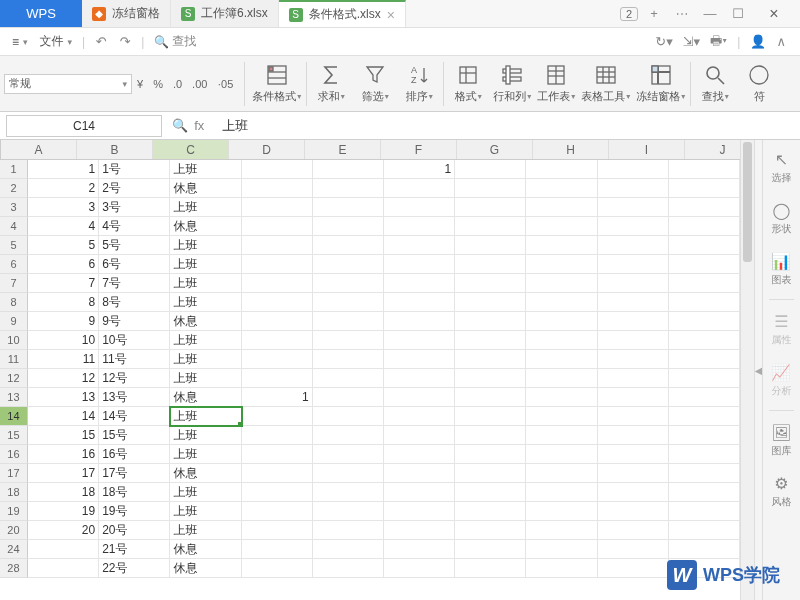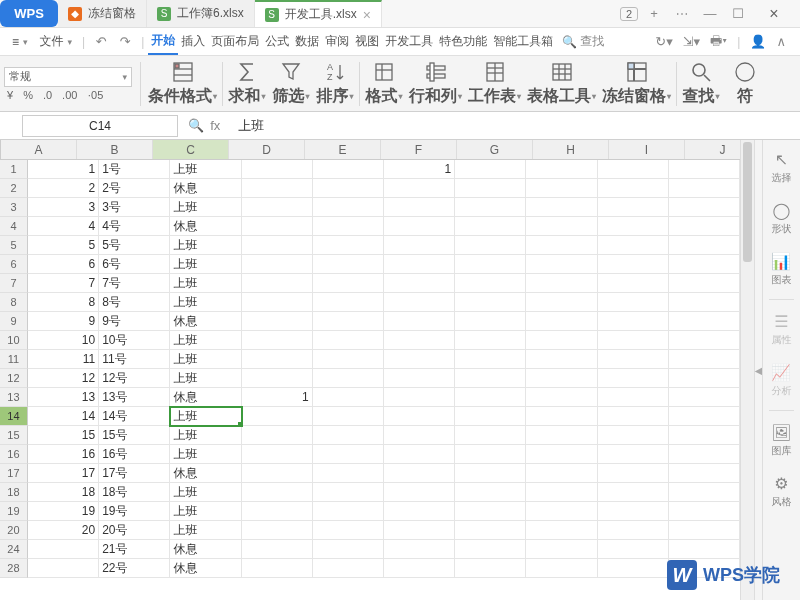--- a/index.html
+++ b/index.html
@@ -1,20 +1,20 @@
 <!DOCTYPE html>
 <html><head>
 <meta charset="utf-8">
 <style>
 * { margin: 0; padding: 0; box-sizing: border-box; font-family: "Microsoft YaHei", sans-serif; }
 body { width: 800px; height: 600px; background: #fff; overflow: hidden; position: relative; font-size: 12px; }
 
 
 .titlebar { height: 28px; background: #f7f7f7; display: flex; align-items: stretch; border-bottom: 1px solid #e0e0e0; }
-.wps-btn { width: 58px; background: #2d7be0; color: #fff; display: flex; align-items: center; justify-content: center; font-weight: bold; font-size: 13px; border-radius: 6px; }
+.wps-btn { width: 82px; background: #2d7be0; color: #fff; display: flex; align-items: center; justify-content: center; font-weight: normal; font-size: 13px; }
 .tab { display: flex; align-items: center; padding: 0 10px; gap: 6px; border-right: 1px solid #e4e4e4; font-size: 12px; color: #555; background: #f0f0f0; }
 .tab.active { background: #fff; border-top: 2px solid #5aa85a; }
 .tab-icon { width: 14px; height: 14px; display: inline-flex; align-items: center; justify-content: center; border-radius: 2px; font-size: 10px; color: #fff; }
 .tab-icon.orange { background: #e96c1f; }
 .tab-icon.green { background: #5aa85a; }
 .tab-close { color: #aaa; font-size: 14px; cursor: pointer; }
 .titlebar-right { margin-left: auto; display: flex; align-items: center; gap: 4px; padding-right: 6px; }
 .title-btn { width: 24px; height: 20px; display: flex; align-items: center; justify-content: center; color: #888; font-size: 13px; }
 .num-badge { border: 1px solid #bbb; border-radius: 3px; padding: 0 5px; font-size: 11px; color: #666; }
 .big-close { width: 40px; height: 28px; display: flex; align-items: center; justify-content: center; color: #666; font-size: 16px; }
@@ -25,32 +25,32 @@
 .menu-file::after { content: "▾"; font-size: 9px; color: #888; }
 .menu-items { display: flex; align-items: center; }
 .menu-item { padding: 4px 3px; color: #555; cursor: pointer; }
 .menu-item.active { color: #2d7be0; border-bottom: 2px solid #2d7be0; font-weight: bold; }
 .menu-search { margin-left: 6px; display: flex; align-items: center; gap: 3px; color: #888; }
 .menu-right { margin-left: auto; display: flex; align-items: center; gap: 10px; color: #888; padding-right: 8px; }
 .menu-right-icon { font-size: 13px; }
 
 
 .toolbar { height: 56px; background: #f4f4f4; display: flex; align-items: center; padding: 0 4px; border-bottom: 1px solid #d0d0d0; gap: 2px; }
-.tool-left { display: flex; flex-direction: column; gap: 2px; padding-right: 4px; }
+.tool-left { display: flex; flex-direction: row; gap: 2px; padding-right: 4px; }
 .combo { width: 128px; height: 20px; border: 1px solid #ccc; background: #fff; display: flex; align-items: center; padding: 0 4px; font-size: 11px; color: #555; justify-content: space-between; }
 .combo::after { content: "▾"; font-size: 9px; color: #888; }
 .tool-left-row { display: flex; gap: 4px; align-items: center; font-size: 11px; color: #666; }
 .tool-sep { width: 1px; height: 44px; background: #d8d8d8; margin: 0 2px; }
 .tool-group { display: flex; flex-direction: column; align-items: center; gap: 2px; padding: 0 3px; min-width: 44px; }
 .tool-icon { width: 24px; height: 24px; display: flex; align-items: center; justify-content: center; color: #6a6a6a; }
-.tool-label { font-size: 16px; color: #555; white-space: nowrap; display: flex; align-items: center; gap: 1px; font-weight: bold; }
+.tool-label { font-size: 11px; color: #555; white-space: nowrap; display: flex; align-items: center; gap: 1px; }
 .tool-label.dd::after { content: "▾"; font-size: 8px; color: #888; }
 
 
-.fbar { height: 28px; background: #fff; display: flex; align-items: center; border-bottom: 1px solid #d0d0d0; padding-left: 16px; }
+.fbar { height: 28px; background: #fff; display: flex; align-items: center; border-bottom: 1px solid #d0d0d0; }
 .namebox { width: 156px; height: 22px; border: 1px solid #ccc; margin-left: 6px; display: flex; align-items: center; padding: 0 6px; font-size: 12px; color: #333; justify-content: center; }
 .fbar-icons { display: flex; gap: 6px; padding: 0 10px; color: #888; font-size: 13px; align-items: center; }
 .formula-input { flex: 1; padding: 0 8px; font-size: 13px; color: #333; }
 
 
 .grid-wrap { display: flex; height: calc(600px - 28px - 28px - 56px - 28px); }
 .grid-main { flex: 1; display: flex; flex-direction: column; overflow: hidden; position: relative; }
 .col-headers { height: 20px; display: flex; background: #f0f0f0; border-bottom: 1px solid #ccc; }
 .corner { width: 30px; border-right: 1px solid #ccc; background: #f0f0f0; }
 .colh { width: 76px; border-right: 1px solid #ddd; display: flex; align-items: center; justify-content: center; color: #666; font-size: 12px; }
@@ -91,52 +91,40 @@
   <div class="tab">
     <span class="tab-icon orange">◆</span>
     <span>冻结窗格</span>
   </div>
   <div class="tab">
     <span class="tab-icon green">S</span>
     <span>工作簿6.xlsx</span>
   </div>
   <div class="tab active">
     <span class="tab-icon green">S</span>
-    <span>开发工具.xlsx</span>
+    <span>条件格式.xlsx</span>
     <span class="tab-close">×</span>
   </div>
   <div class="titlebar-right">
     <span class="num-badge">2</span>
     <span class="title-btn">+</span>
     <span class="title-btn">⋯</span>
     <span class="title-btn">—</span>
     <span class="title-btn">☐</span>
     <span class="big-close">×</span>
   </div>
 </div>
 
 <div class="menubar">
   <span class="menu-file" style="border:none">≡</span>
   <span class="menu-file">文件</span>
   <span style="padding:0 4px;color:#ccc">|</span>
   <span class="title-btn">↶</span>
   <span class="title-btn">↷</span>
   <span style="padding:0 4px;color:#ccc">|</span>
-  <div class="menu-items" id="menu-items">
-      <span class="menu-item active">开始</span>
-      <span class="menu-item">插入</span>
-      <span class="menu-item">页面布局</span>
-      <span class="menu-item">公式</span>
-      <span class="menu-item">数据</span>
-      <span class="menu-item">审阅</span>
-      <span class="menu-item">视图</span>
-      <span class="menu-item">开发工具</span>
-      <span class="menu-item">特色功能</span>
-      <span class="menu-item">智能工具箱</span>
-    </div>
   <span class="menu-search">
     <span>🔍</span>
     <span>查找</span>
   </span>
   <div class="menu-right">
     <span class="menu-right-icon">↻▾</span>
     <span class="menu-right-icon">⇲▾</span>
     <span class="menu-right-icon">🖶▾</span>
     <span style="color:#ccc">|</span>
     <span class="menu-right-icon">👤</span>

